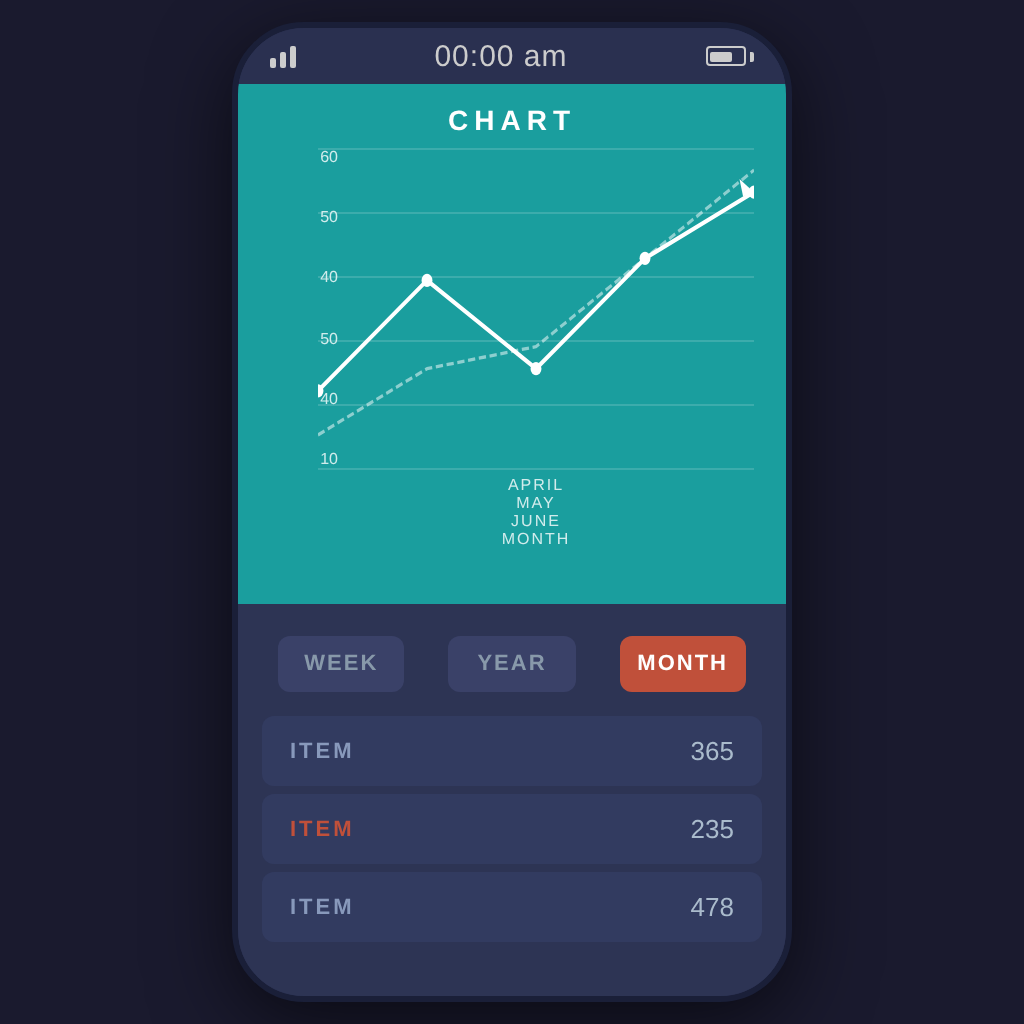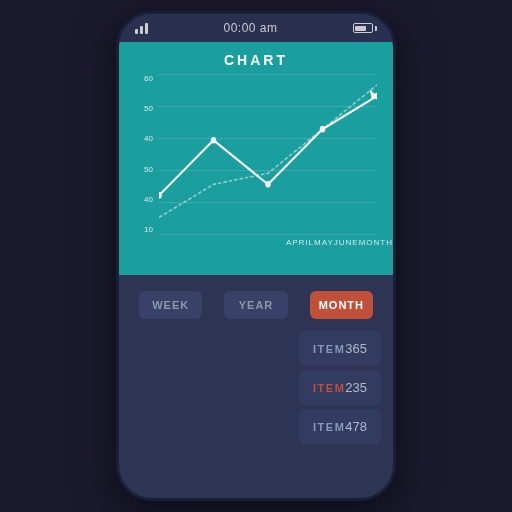--- a/index.html
+++ b/index.html
@@ -43,21 +43,21 @@
     .status-signal span {
       background: #ccc;
       width: 3px;
       border-radius: 1px;
     }
     .status-signal span:nth-child(1) { height: 5px; }
     .status-signal span:nth-child(2) { height: 8px; }
     .status-signal span:nth-child(3) { height: 11px; }
     .status-time {
       color: #ccc;
-      font-size: 12px;
+      font-size: 15px;
       font-weight: 500;
       letter-spacing: 0.5px;
     }
     .status-battery {
       display: flex;
       align-items: center;
       gap: 2px;
     }
     .battery-body {
       width: 20px;
@@ -97,21 +97,21 @@
       padding: 10px 0 6px;
     }
     .chart-area {
       position: relative;
       height: 160px;
       margin: 0 16px;
     }
     
     .y-axis {
       position: absolute;
-      left: 0;
+      left: 16px;
       top: 0;
       height: 100%;
       display: flex;
       flex-direction: column;
       justify-content: space-between;
       width: 22px;
     }
     .y-label {
       color: rgba(255,255,255,0.8);
       font-size: 8px;
@@ -137,23 +137,24 @@
     .chart-svg-container {
       position: absolute;
       left: 24px;
       right: 0;
       top: 0;
       height: 100%;
     }
     
     .x-axis {
       display: flex;
-      justify-content: flex-end;
+      justify-content: flex-start;
       margin-left: 24px;
       padding-top: 4px;
+      flex-direction: column;
     }
     .x-label {
       color: rgba(255,255,255,0.8);
       font-size: 8px;
       letter-spacing: 1px;
       text-align: center;
     }
 
     
     .controls-section {
@@ -187,21 +188,20 @@
     }
 
     
     .list-section {
       background: #2d3454;
       flex: 1;
       padding: 0 12px;
       display: flex;
       flex-direction: column;
       gap: 4px;
-      align-items: flex-end;
     }
     .list-item {
       background: #323b60;
       border-radius: 6px;
       display: flex;
       align-items: center;
       justify-content: space-between;
       padding: 10px 14px;
     }
     .list-item-label {

